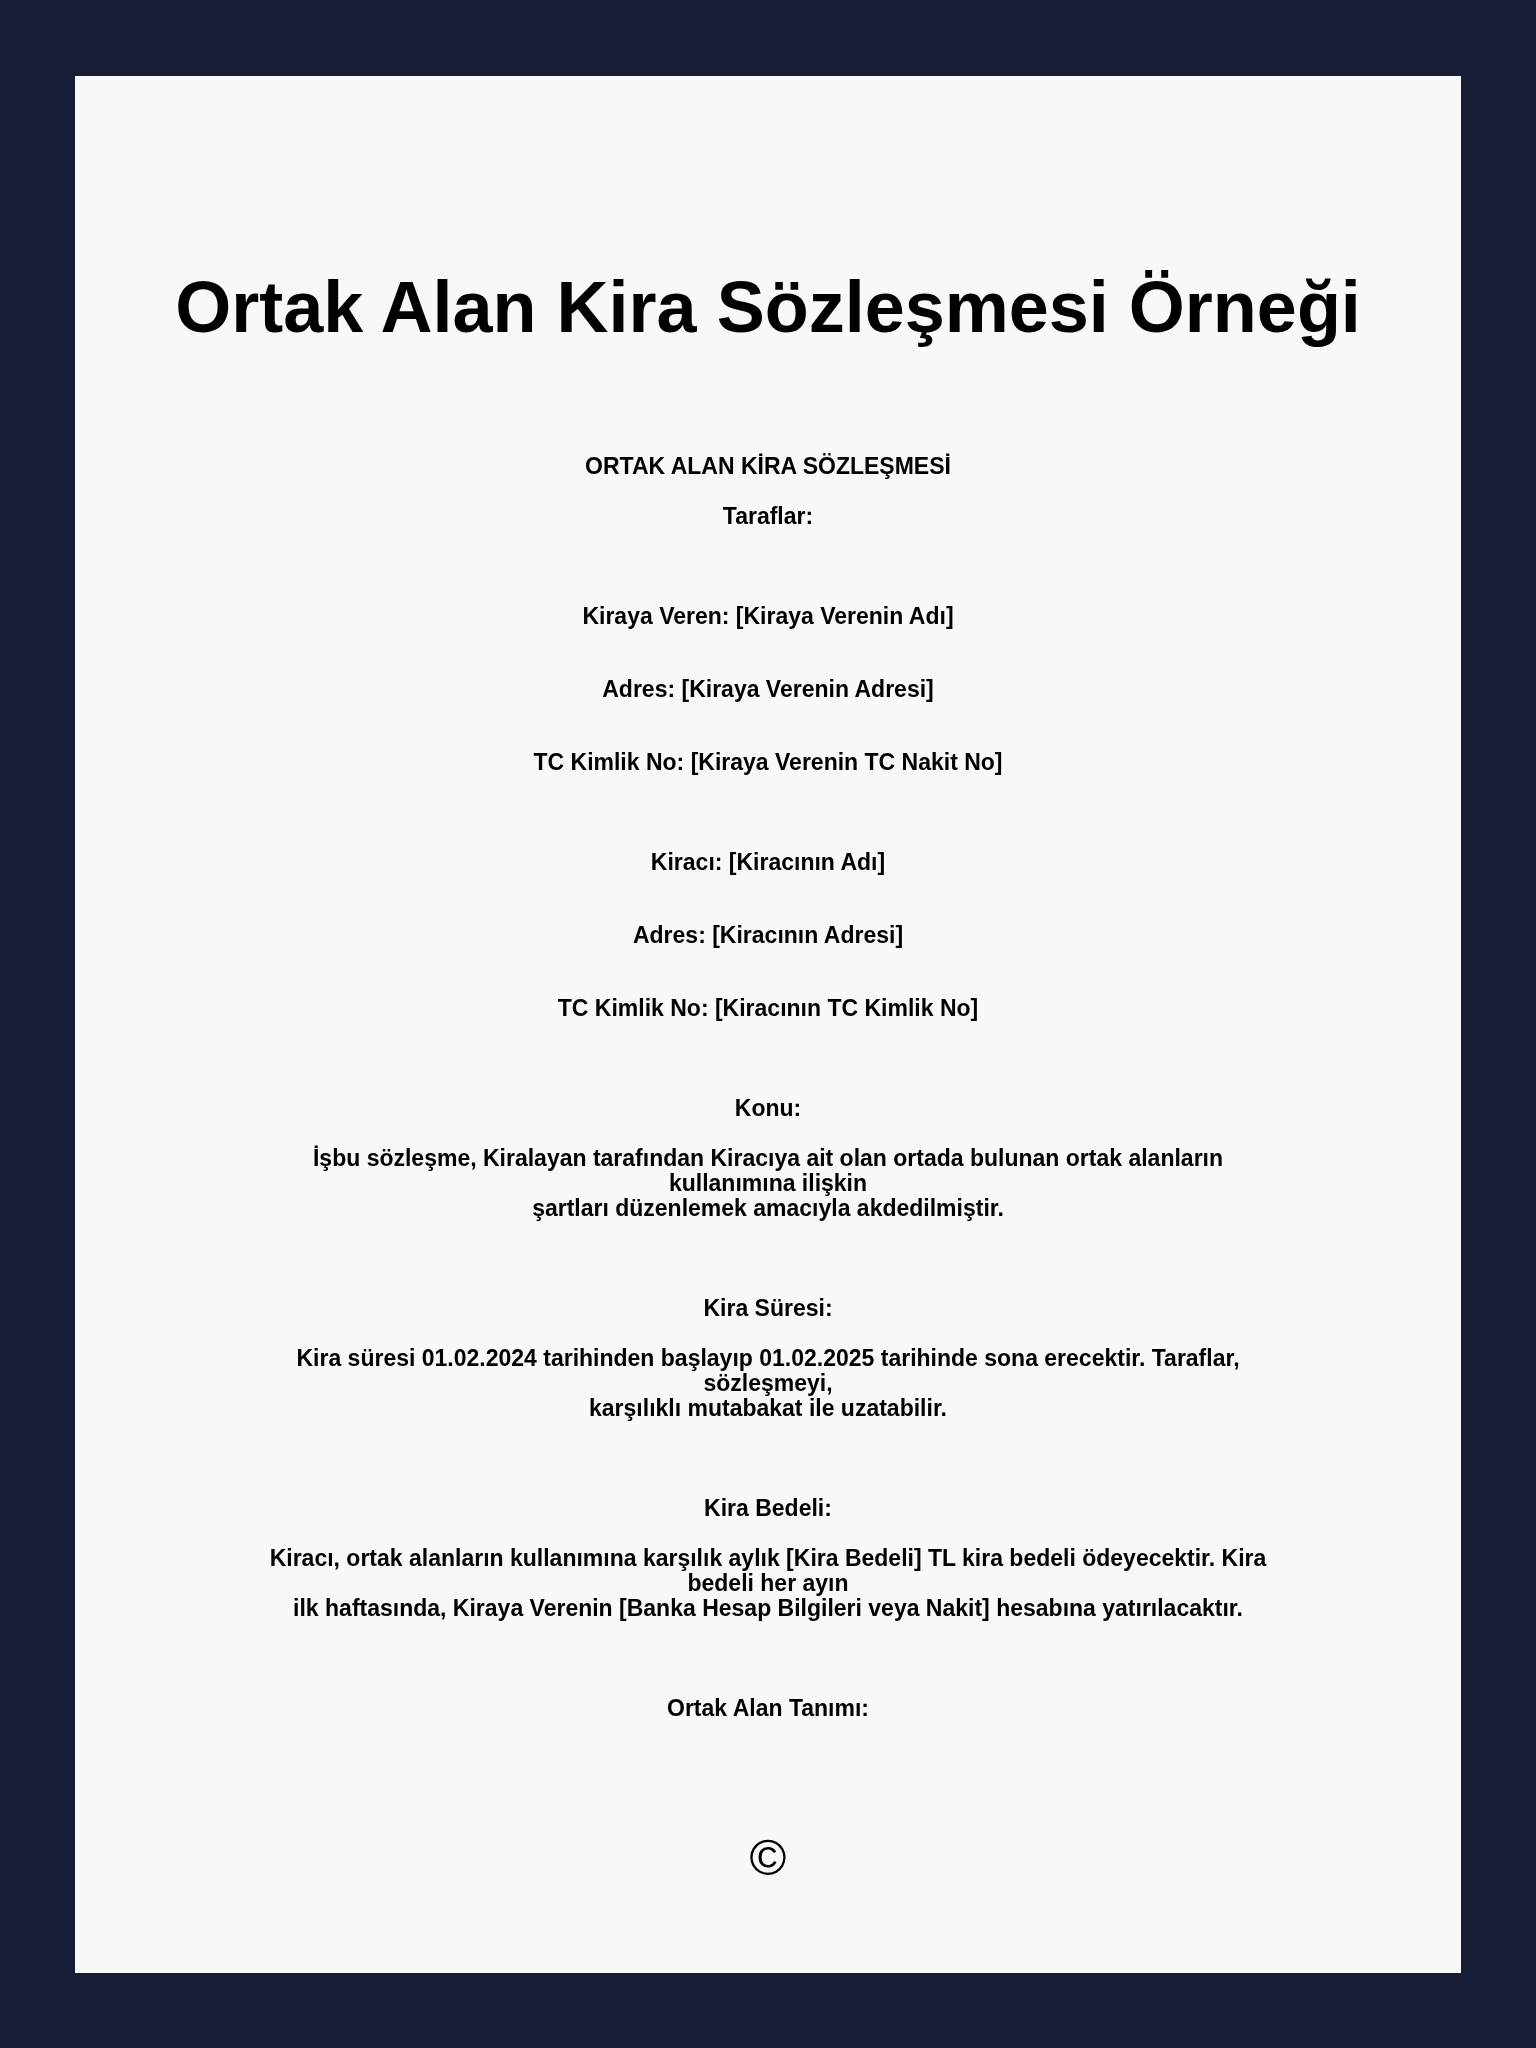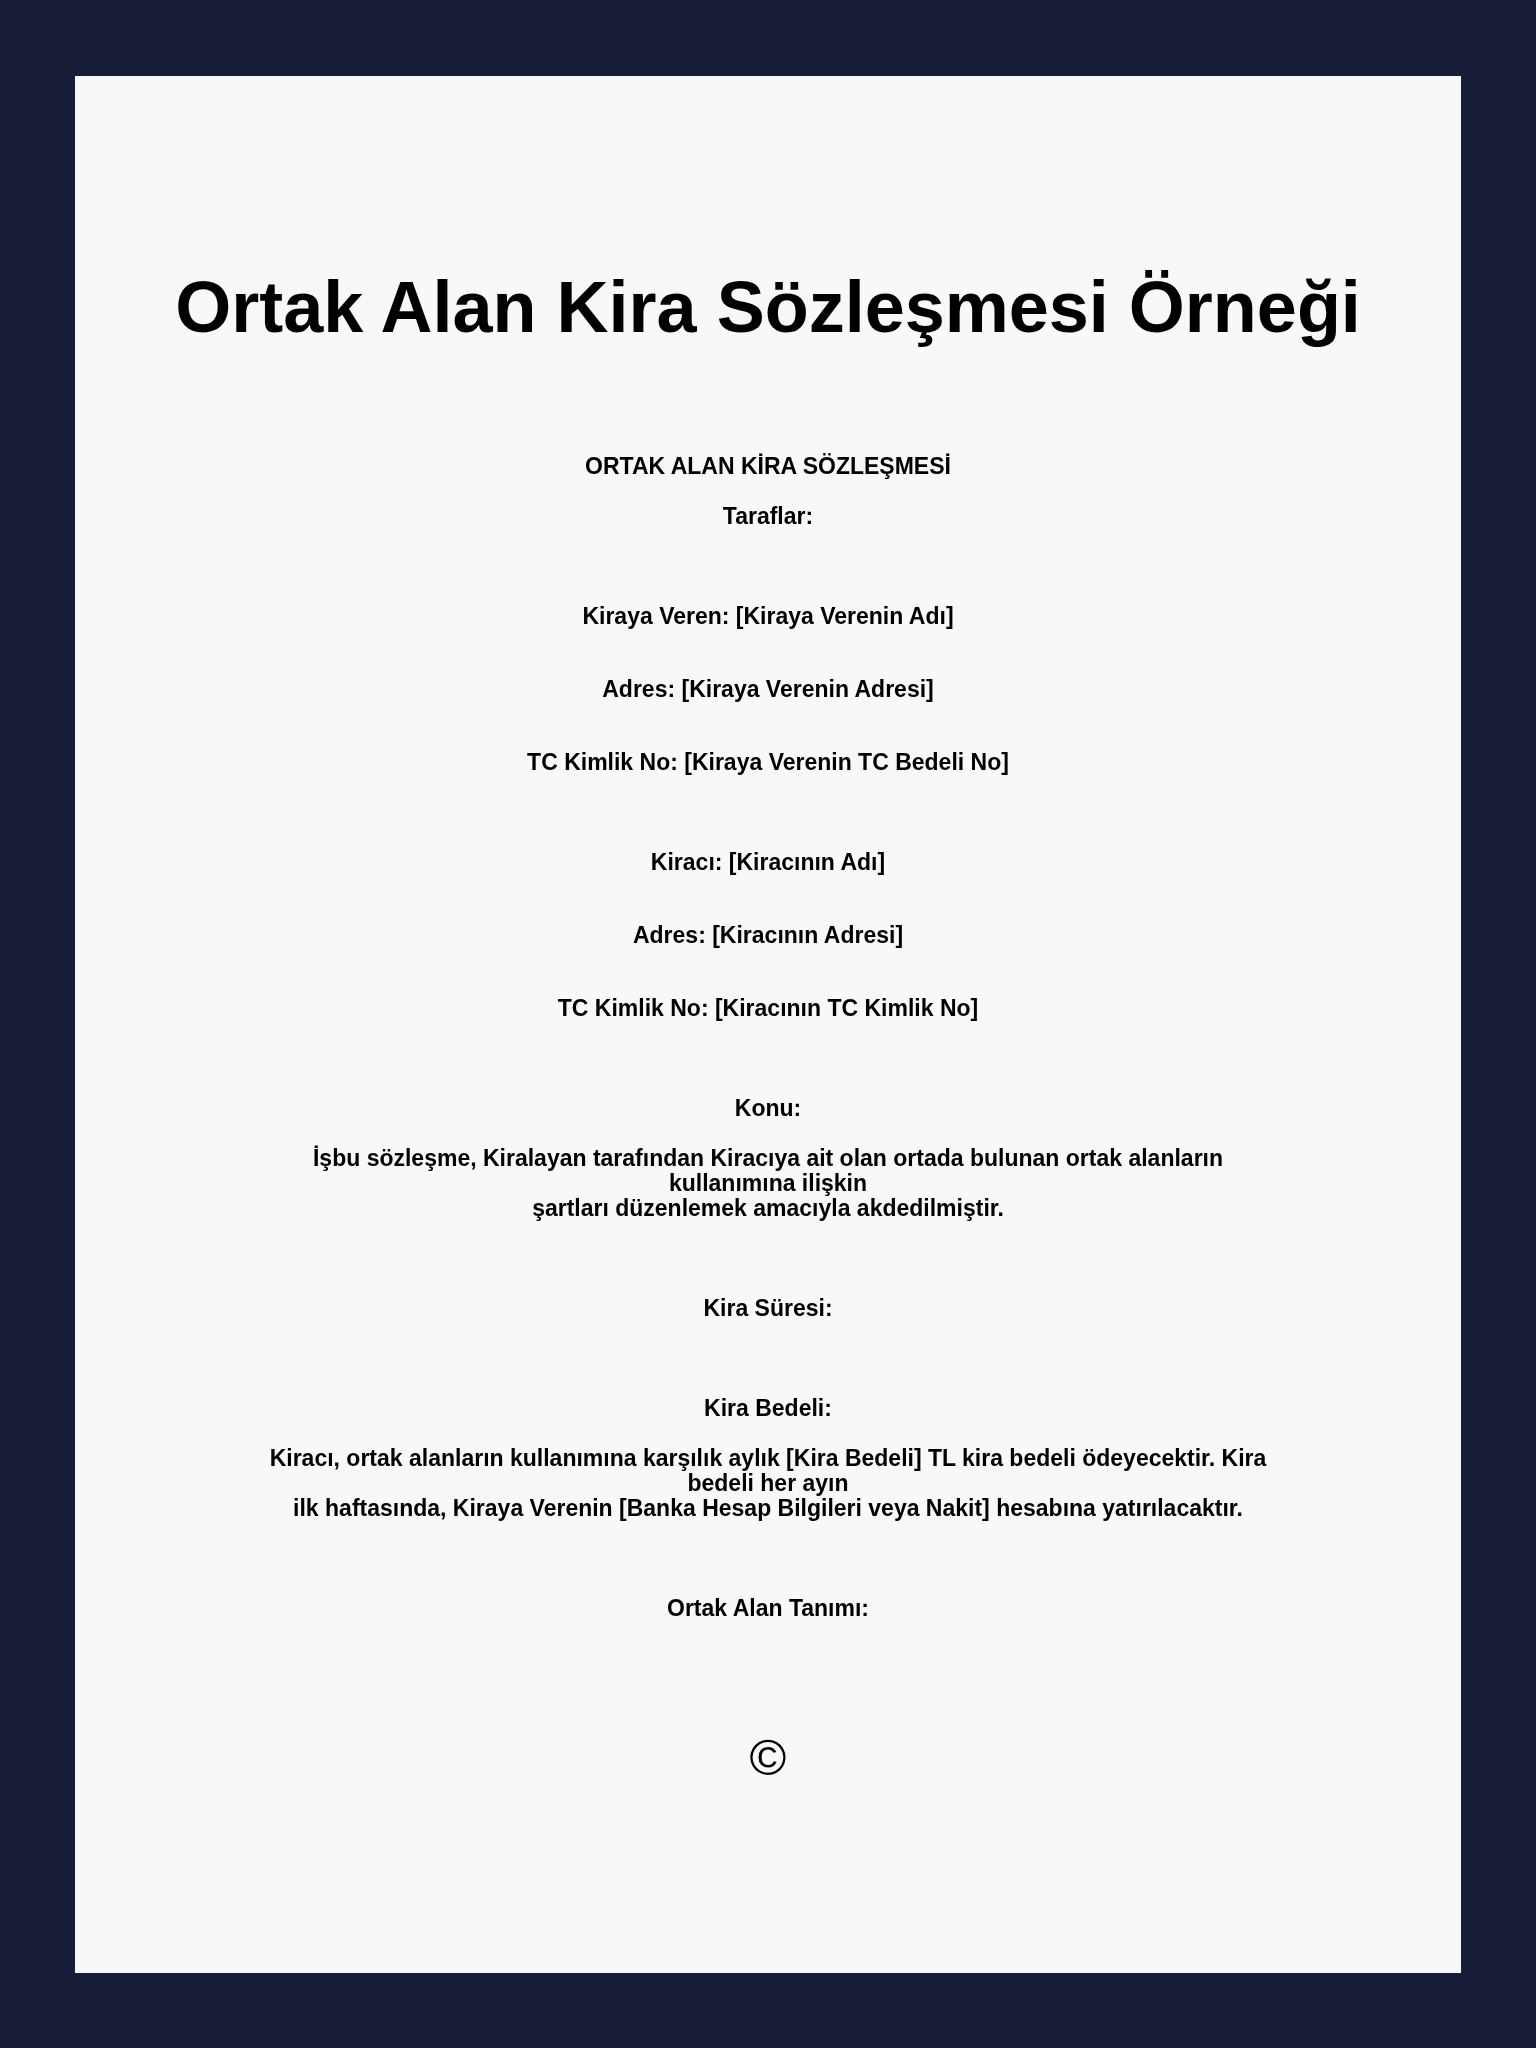--- a/index.html
+++ b/index.html
@@ -64,28 +64,30 @@
 
 <div class="page">
 
   <h1 class="doc-title">Ortak Alan Kira Sözleşmesi Örneği</h1>
 
   <div class="doc-body">
     <p>ORTAK ALAN KİRA SÖZLEŞMESİ</p>
     <p class="gs">Taraflar:</p>
     <p class="gl">Kiraya Veren: [Kiraya Verenin Adı]</p>
     <p class="gm">Adres: [Kiraya Verenin Adresi]</p>
-    <p class="gm">TC Kimlik No: [Kiraya Verenin TC Bedeli No]</p>
+    <p class="gm">TC Kimlik No: [Kiraya Verenin TC Nakit No]</p>
     <p class="gl">Kiracı: [Kiracının Adı]</p>
     <p class="gm">Adres: [Kiracının Adresi]</p>
     <p class="gm">TC Kimlik No: [Kiracının TC Kimlik No]</p>
     <p class="gl">Konu:</p>
     <p class="gs">İşbu sözleşme, Kiralayan tarafından Kiracıya ait olan ortada bulunan ortak alanların kullanımına ilişkin
 şartları düzenlemek amacıyla akdedilmiştir.</p>
     <p class="gl">Kira Süresi:</p>
+    <p class="gs">Kira süresi 01.02.2024 tarihinden başlayıp 01.02.2025 tarihinde sona erecektir. Taraflar, sözleşmeyi,
+karşılıklı mutabakat ile uzatabilir.</p>
     <p class="gl">Kira Bedeli:</p>
     <p class="gs">Kiracı, ortak alanların kullanımına karşılık aylık [Kira Bedeli] TL kira bedeli ödeyecektir. Kira bedeli her ayın
 ilk haftasında, Kiraya Verenin [Banka Hesap Bilgileri veya Nakit] hesabına yatırılacaktır.</p>
     <p class="gl">Ortak Alan Tanımı:</p>
 
     <div class="copyright">©</div>
   </div>
 
 </div>
 

